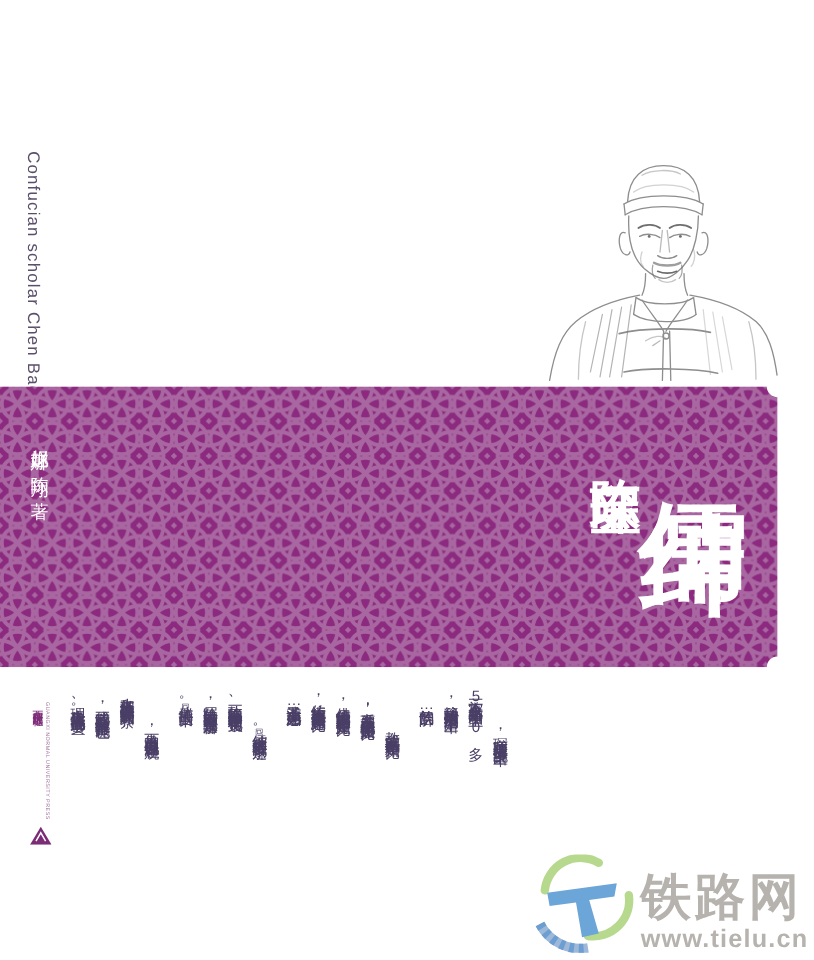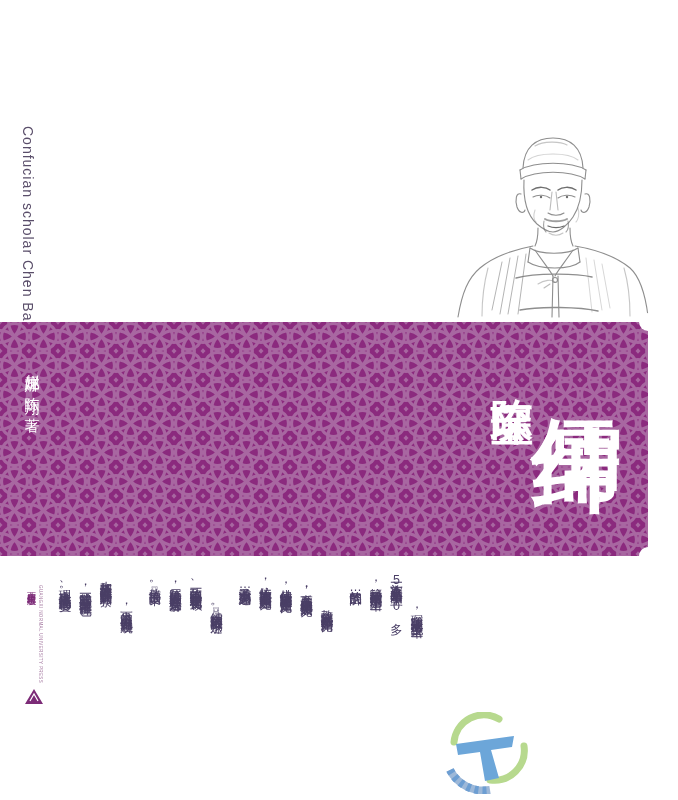--- a/index.html
+++ b/index.html
@@ -196,16 +196,18 @@
 
   <div class="watermark">
     <svg width="88" height="82" viewBox="0 0 88 82">
       <path d="M10,30 A30,30 0 0 1 55,7" stroke="#b7d98e" stroke-width="7" fill="none" stroke-linecap="round"></path>
       <path d="M80,34 A30,30 0 0 1 46,68" stroke="#b7d98e" stroke-width="7" fill="none" stroke-linecap="round"></path>
       <path d="M12,32 L70,24 L68,35 L47,38 L55,66 L41,69 L36,40 L14,43 Z" fill="#6ca6d9"></path>
       <path d="M6,58 A38,38 0 0 0 46,78" stroke="#9db8d8" stroke-width="8" fill="none"></path>
       <path d="M6,58 A38,38 0 0 0 46,78" stroke="#6d9ed2" stroke-width="8" fill="none" stroke-dasharray="4 4"></path>
     </svg>
     <div class="wm-text">
+      <div class="wm-name" style="color: rgb(182, 178, 174);">铁路网</div>
+      <div class="wm-url" style="color: rgb(182, 178, 174);">www.tielu.cn</div>
     </div>
   </div>
 
 </div>
 
 </body></html>

